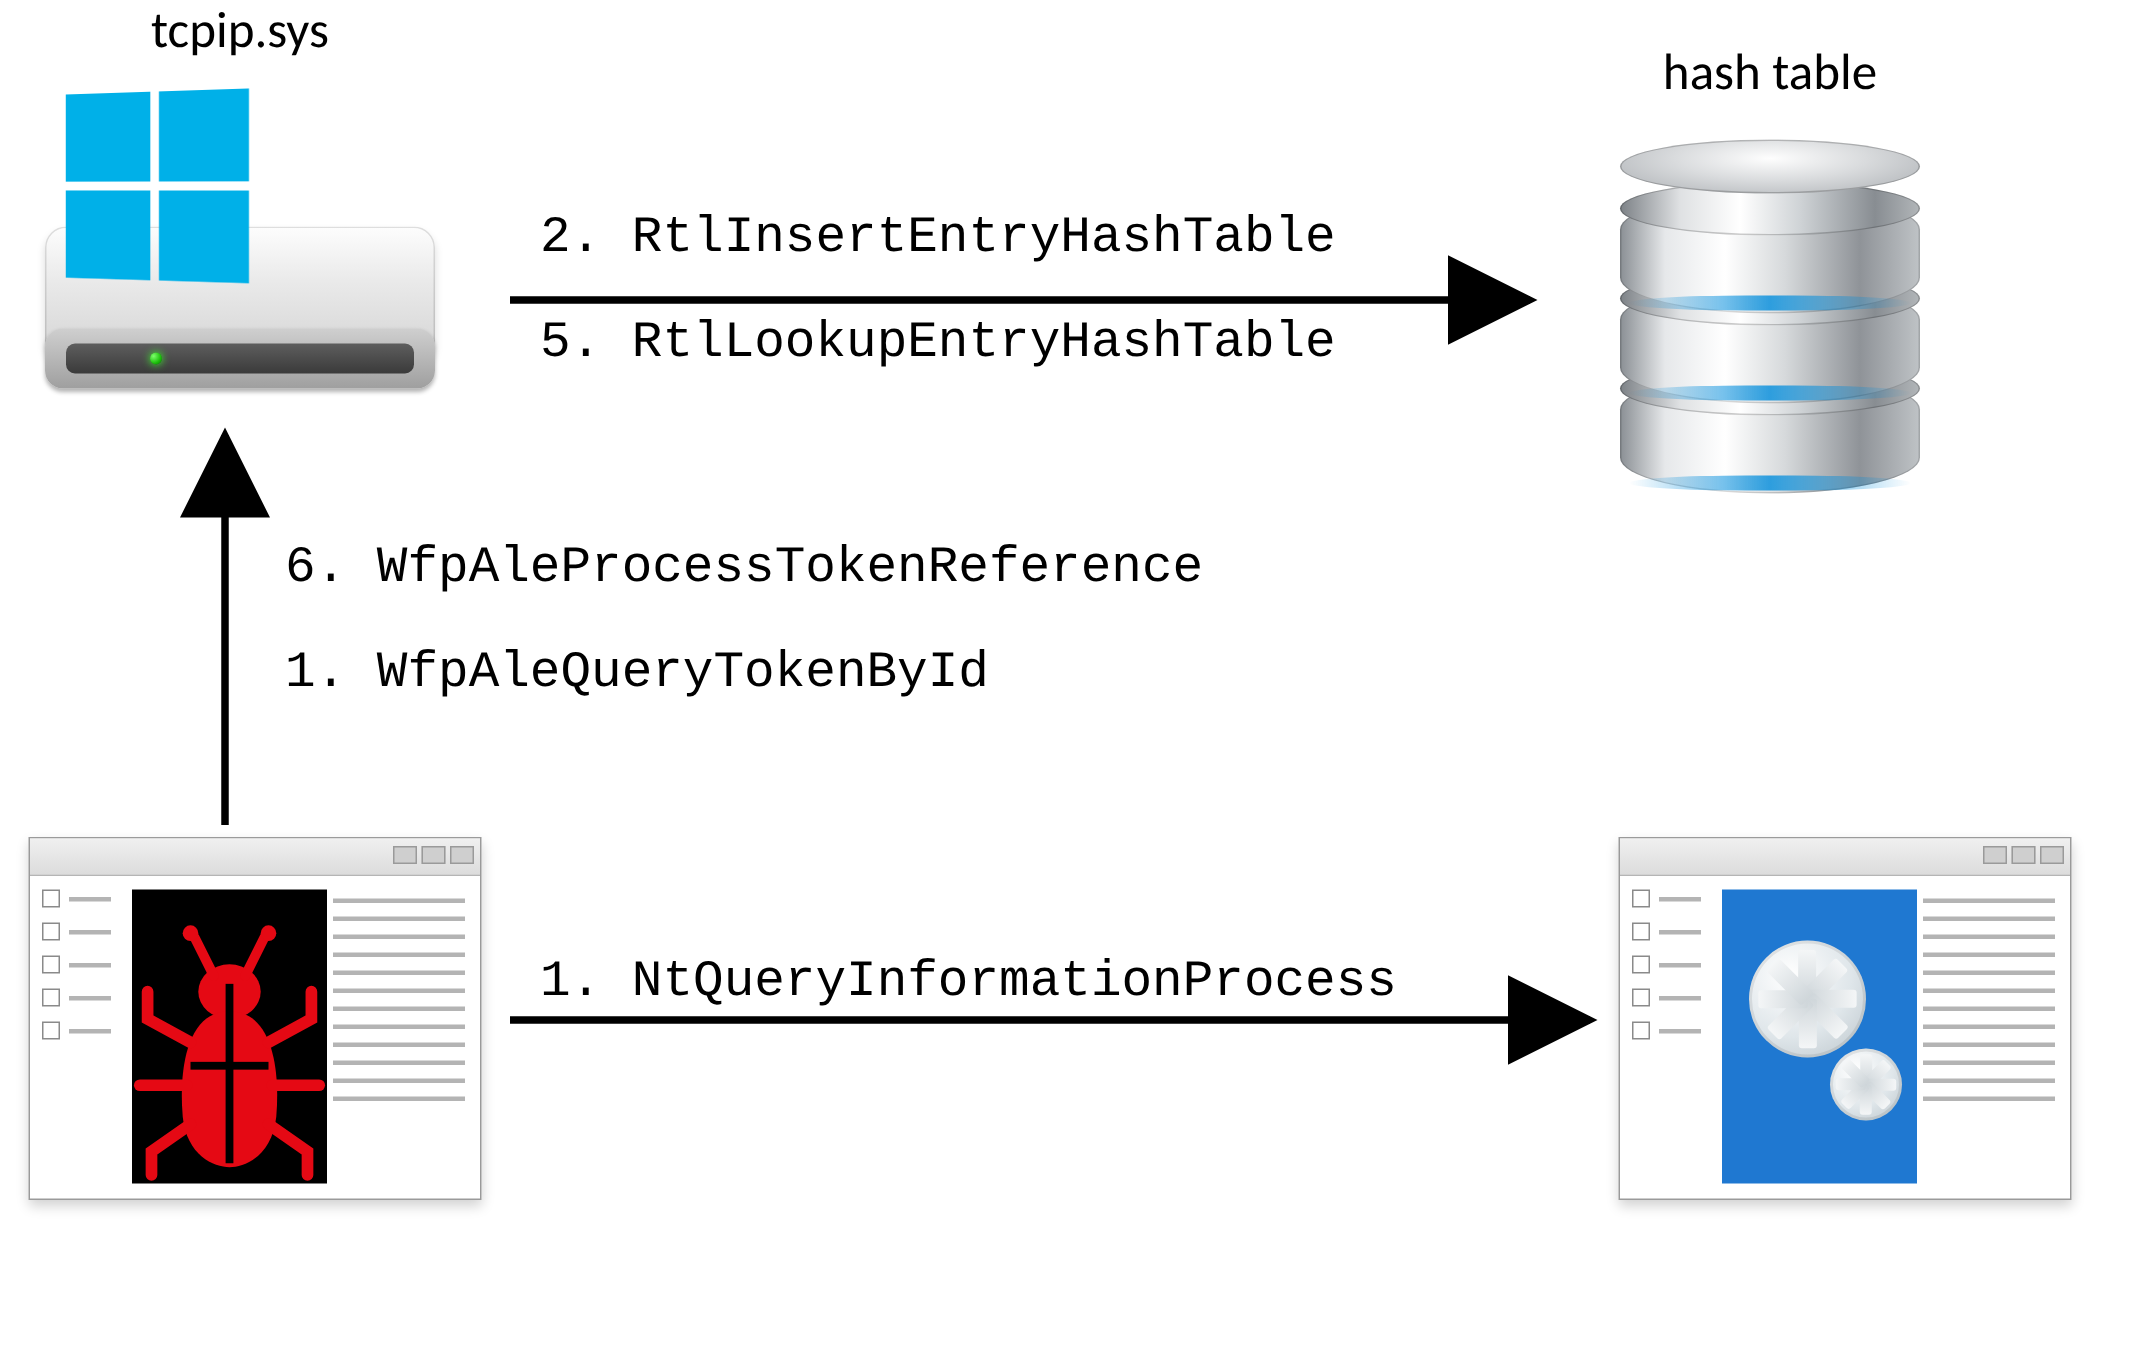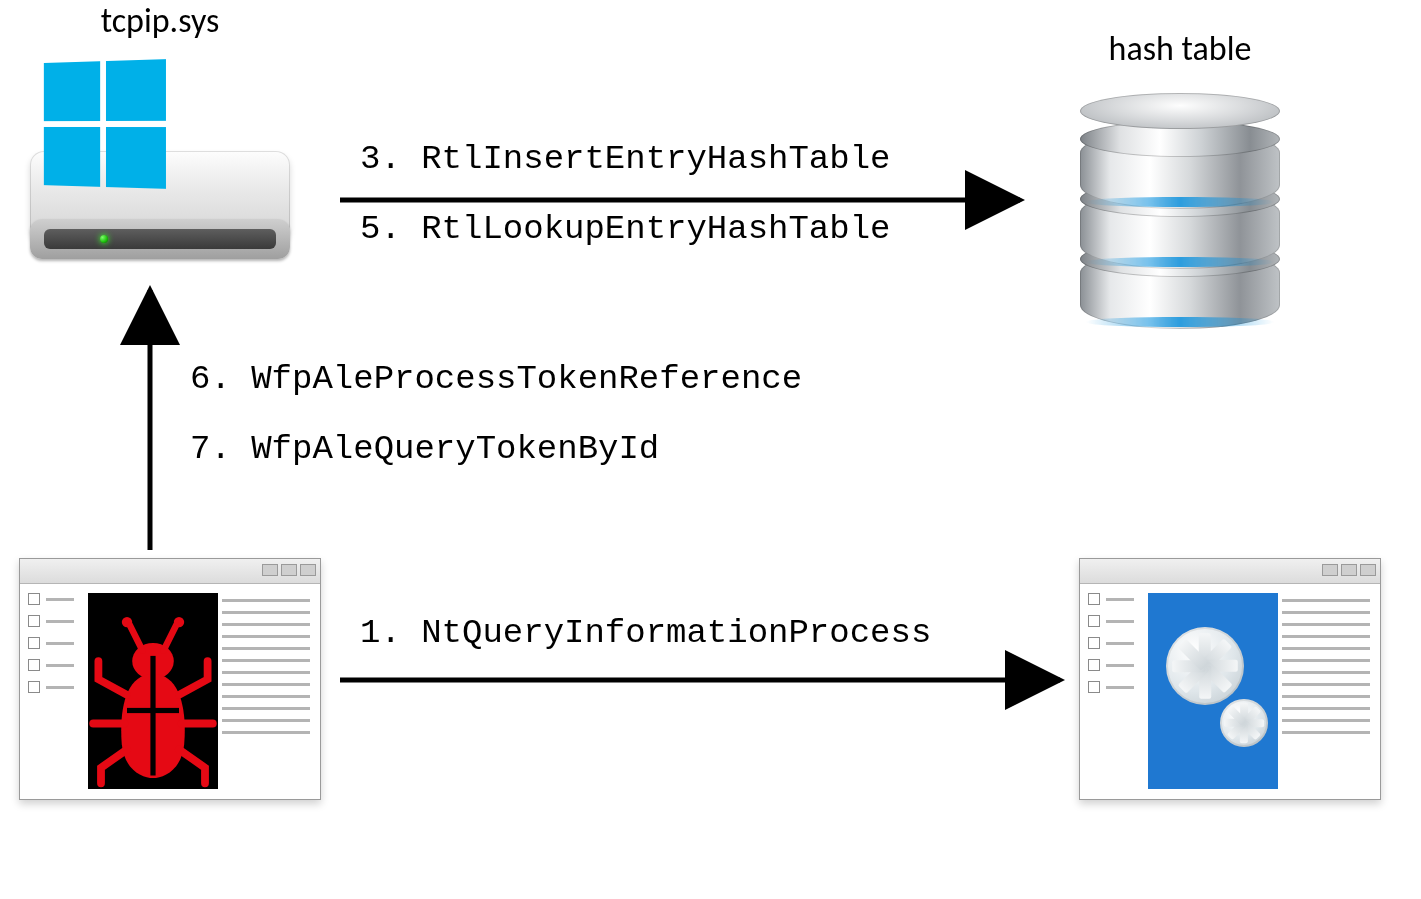--- a/index.html
+++ b/index.html
@@ -370,19 +370,19 @@
     </marker>
   </defs>
 
   <line x1="340" y1="200" x2="1020" y2="200" stroke="#000" stroke-width="5" marker-end="url(#arrowhead)"></line>
 
   <line x1="150" y1="550" x2="150" y2="290" stroke="#000" stroke-width="5" marker-end="url(#arrowhead)"></line>
 
   <line x1="340" y1="680" x2="1060" y2="680" stroke="#000" stroke-width="5" marker-end="url(#arrowhead)"></line>
 </svg>
 
-<div class="mono code-label" style="position:absolute; left:360px; top:140px;">3. RtlInsertEntryHashTable</div>
+<div class="mono code-label" style="position:absolute; left:360px; top:140px;">2. RtlInsertEntryHashTable</div>
 <div class="mono code-label" style="position:absolute; left:360px; top:210px;">5. RtlLookupEntryHashTable</div>
 
 <div class="mono code-label" style="position:absolute; left:190px; top:360px;">6. WfpAleProcessTokenReference</div>
-<div class="mono code-label" style="position:absolute; left:190px; top:430px;">7. WfpAleQueryTokenById</div>
-
-<div class="mono code-label" style="position:absolute; left:360px; top:614px;">1. NtQueryInformationProcess</div>
+<div class="mono code-label" style="position:absolute; left:190px; top:430px;">1. WfpAleQueryTokenById</div>
+
+<div class="mono code-label" style="position:absolute; left:360px; top:636px;">1. NtQueryInformationProcess</div>
 
 </body></html>

